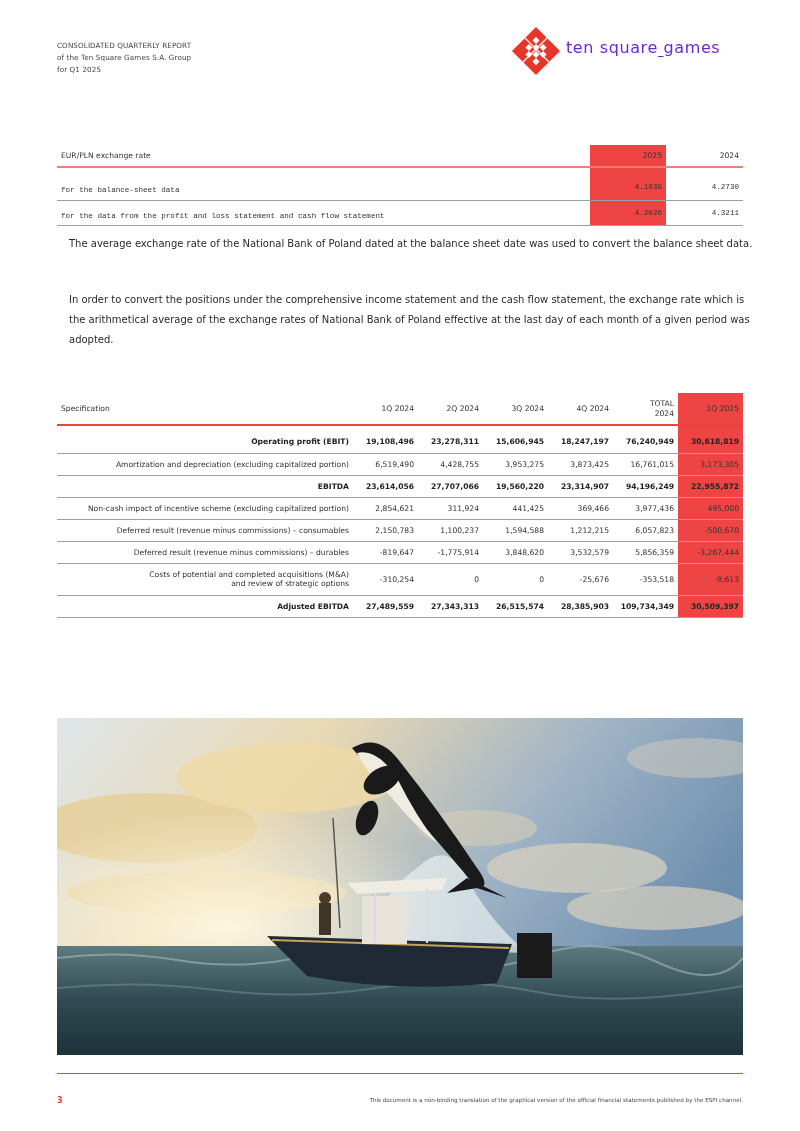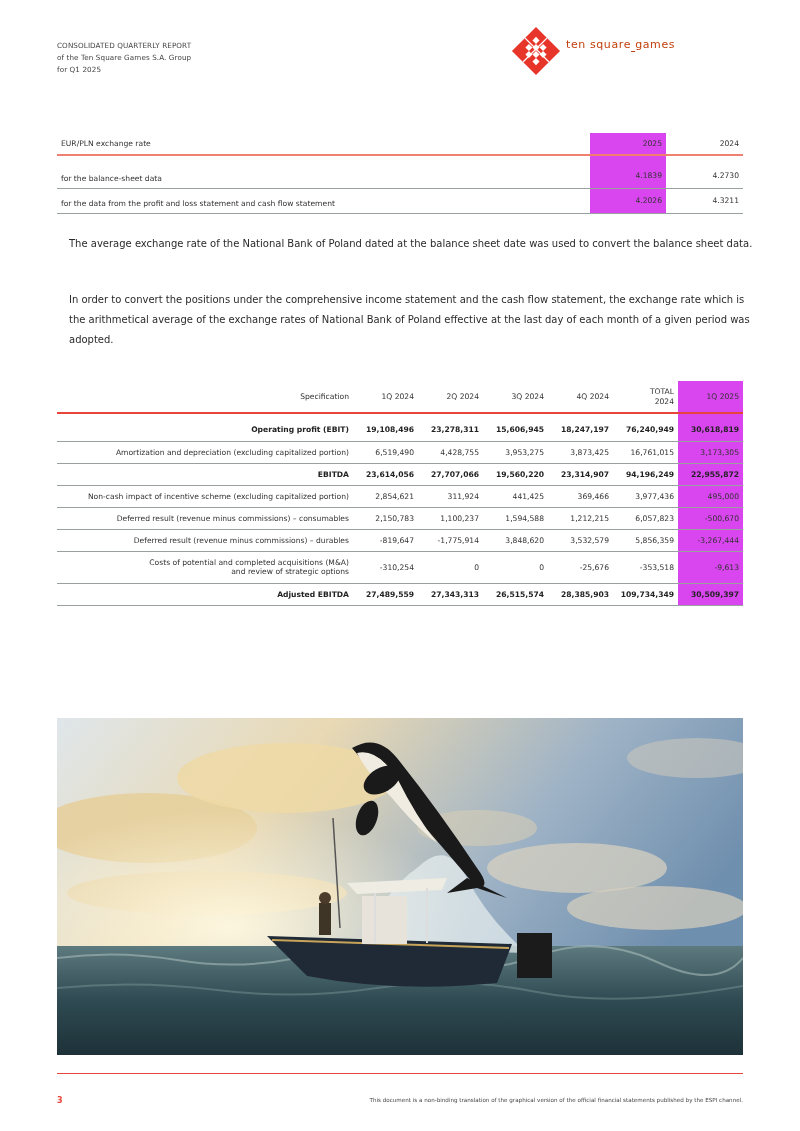--- a/index.html
+++ b/index.html
@@ -1,43 +1,43 @@
 <!DOCTYPE html>
 <html><head>
 <meta charset="utf-8">
 <style>
   * { margin: 0; padding: 0; box-sizing: border-box; }
   html, body { width: 800px; height: 1131px; background: #ffffff; }
   body { position: relative; font-family: "DejaVu Sans", "Liberation Sans", sans-serif; color: #2b2b2b; overflow: hidden; }
 
   .hdr-text { position: absolute; left: 57px; top: 40px; font-size: 7.2px; line-height: 12px; color: #444; letter-spacing: 0.1px; }
   .logo { position: absolute; left: 511px; top: 26px; width: 50px; height: 50px; }
-  .logo-word { position: absolute; left: 566px; top: 38px; font-size: 11px; color: #c2410c; letter-spacing: 0.6px; font-family: "DejaVu Sans", sans-serif; }
+  .logo-word { position: absolute; left: 566px; top: 38px; font-size: 16px; color: #6d28d9; letter-spacing: 0.6px; font-family: "DejaVu Sans", sans-serif; }
   .logo-word .us { text-decoration: underline; text-decoration-thickness: 1px; text-underline-offset: 3px; }
 
-  table { border-collapse: collapse; position: absolute; left: 57px; width: 686px; font-size: 7.6px; color: #333; }
+  table { border-collapse: collapse; position: absolute; left: 57px; width: 686px; font-size: 7.6px; color: #333; margin-top: 12px; }
   td, th { font-weight: normal; }
 
   
   #fx { top: 133px; }
   #fx th { height: 22px; text-align: right; vertical-align: middle; padding-right: 4px; border-bottom: 2px solid #f07f70; }
   #fx th.lbl { text-align: left; padding-left: 4px; }
-  #fx td { height: 25px; text-align: right; padding-right: 4px; border-bottom: 1px solid #9aa0a0; }
+  #fx td { height: 25px; text-align: right; padding-right: 4px; border-bottom: 1px solid #9aa0a0; font-family: Liberation Mono, monospace; }
   #fx td.lbl { text-align: left; padding-left: 4px; padding-top: 6px; }
   #fx tr.gap td { height: 8px; border-bottom: none; }
-  .hl { background: #d946ef; }
+  .hl { background: #ef4444; }
 
   .para { position: absolute; left: 69px; width: 688px; font-size: 10px; line-height: 20px; color: #2a2a2a; }
   #p1 { top: 234px; }
   #p2 { top: 290px; }
 
   
   #eb { top: 381px; }
   #eb th { height: 32px; text-align: right; vertical-align: middle; padding-right: 4px; border-bottom: 2px solid #e8453a; line-height: 10px; }
-  #eb th.lbl { text-align: right; padding-left: 4px; }
+  #eb th.lbl { text-align: left; padding-left: 4px; }
   #eb td { height: 22px; text-align: right; padding-right: 4px; border-bottom: 1px solid #9aa0a0; vertical-align: middle; }
   #eb td.lbl { text-align: right; padding-left: 4px; }
   #eb tr.gap td { height: 6px; border-bottom: none; }
   #eb tr.bold td { font-weight: bold; color: #222; }
   #eb tr.tall td { height: 32px; line-height: 9px; }
 
   .photo { position: absolute; left: 57px; top: 718px; width: 686px; height: 337px; overflow: hidden; }
 
   .footer-line { position: absolute; left: 57px; top: 1073px; width: 686px; height: 1px; background: #e8453a; }
   .page-num { position: absolute; left: 57px; top: 1096px; font-size: 8px; color: #e8453a; font-weight: bold; }

